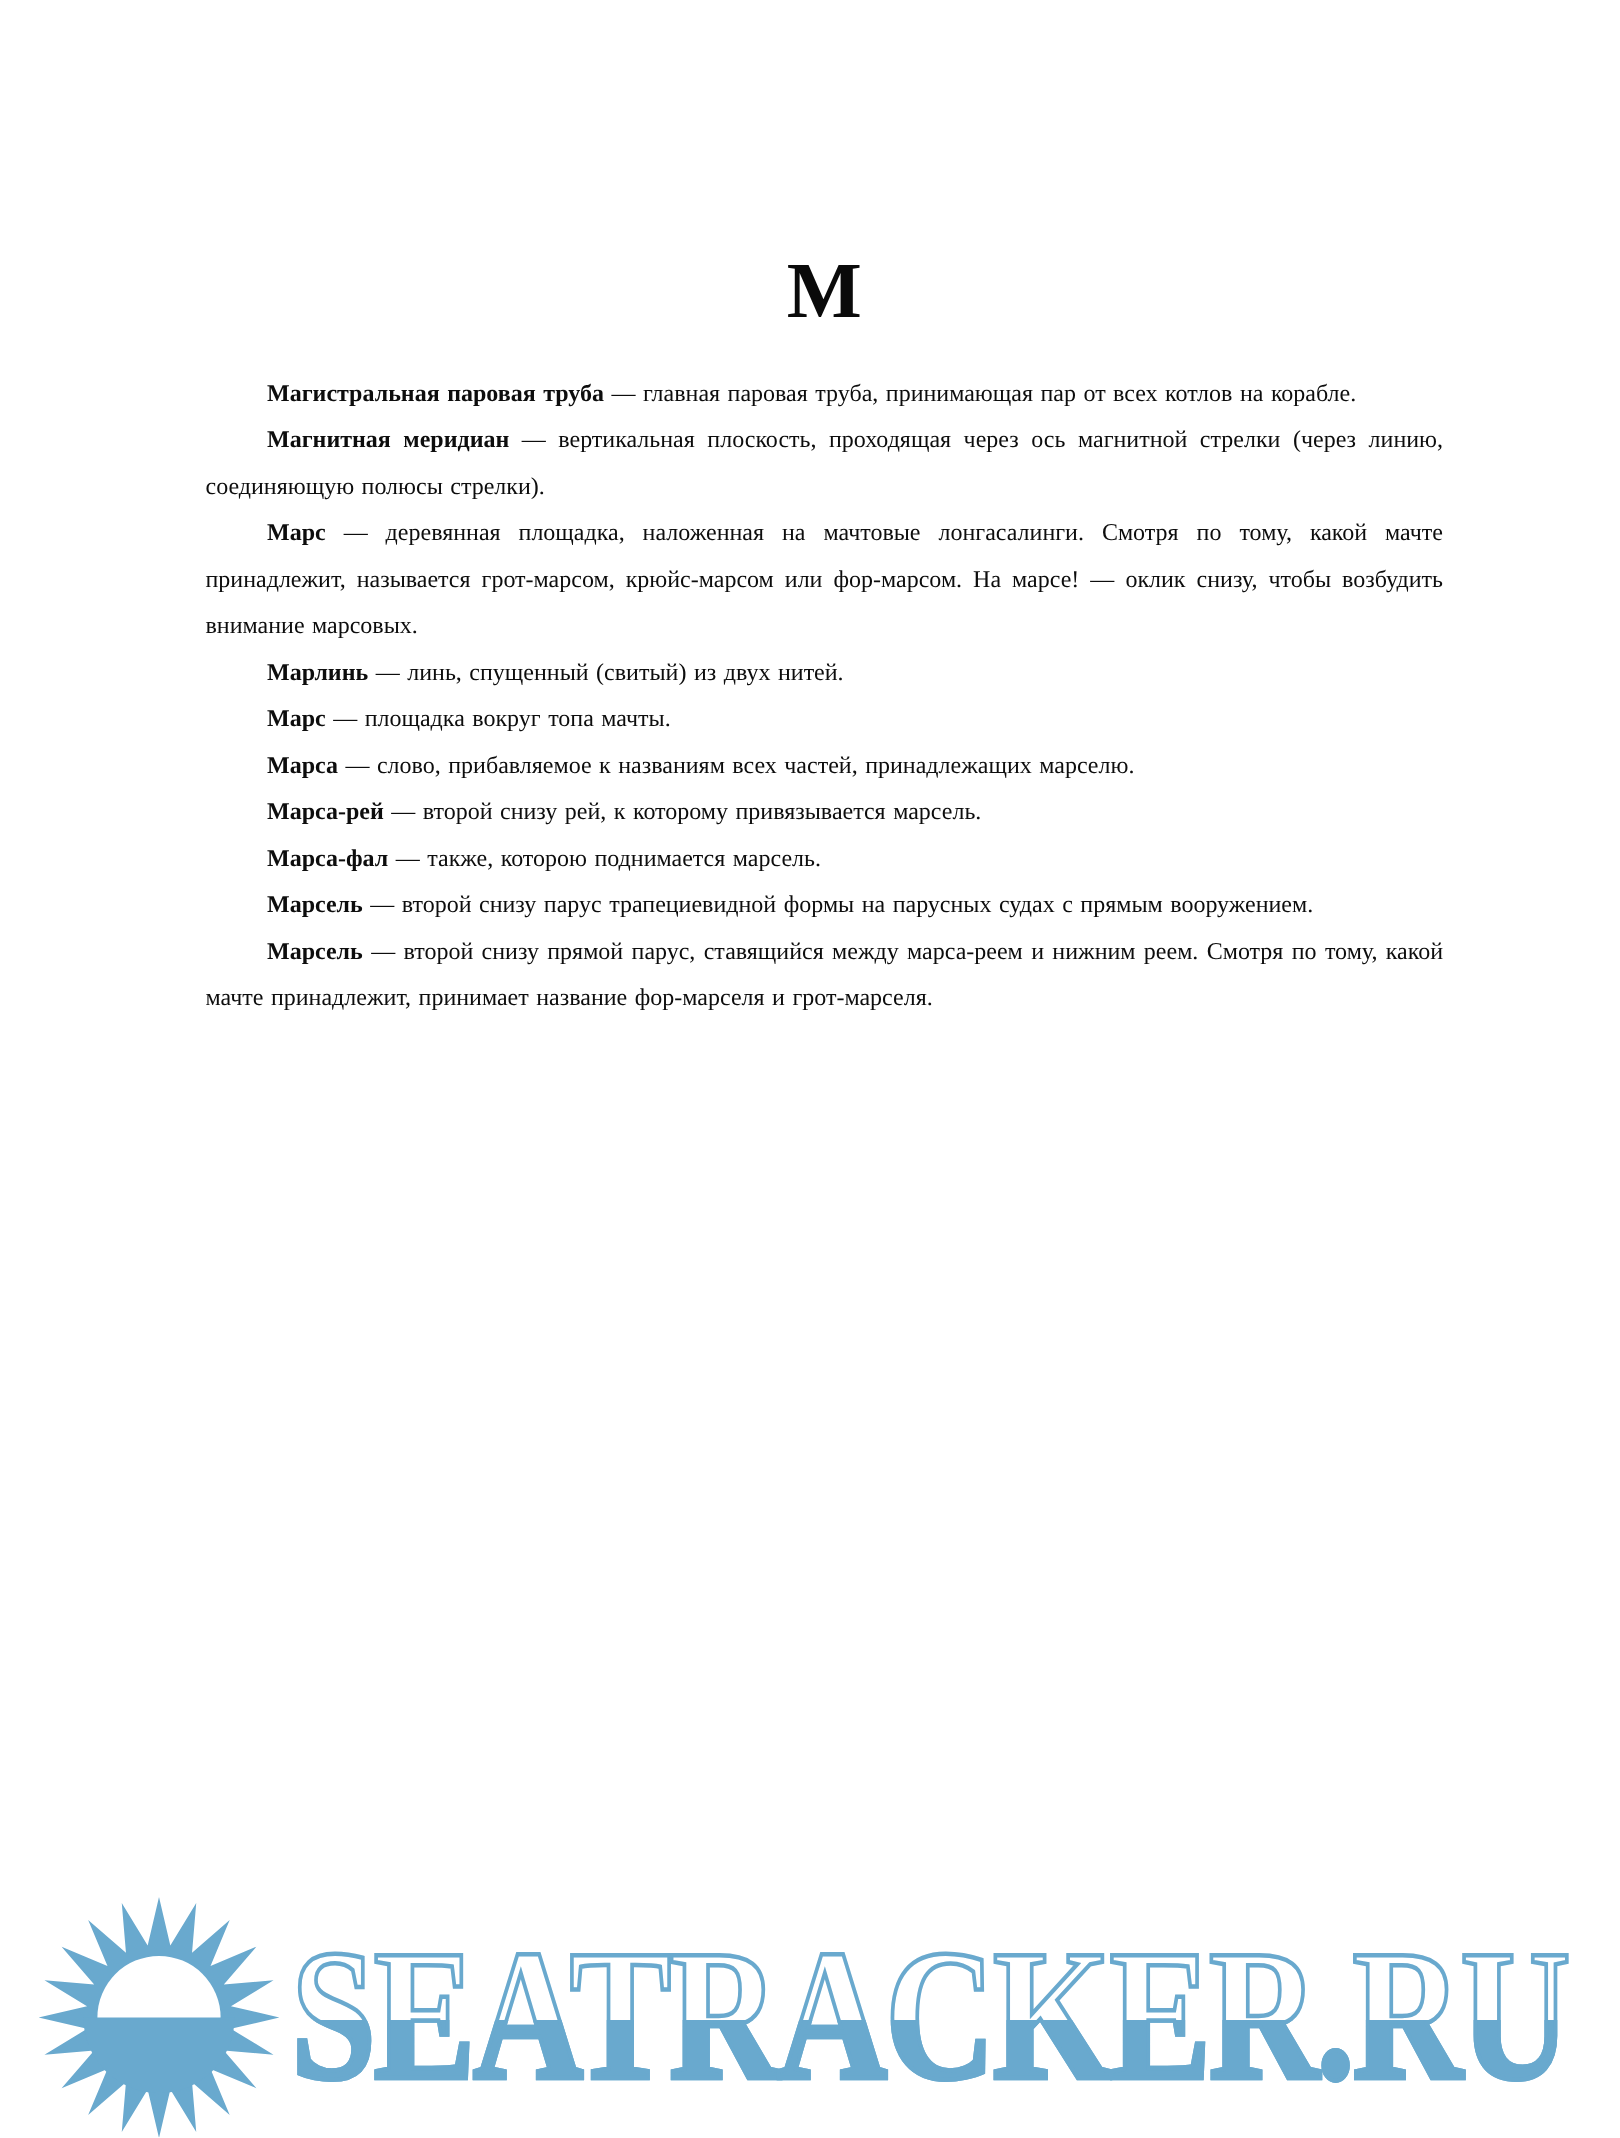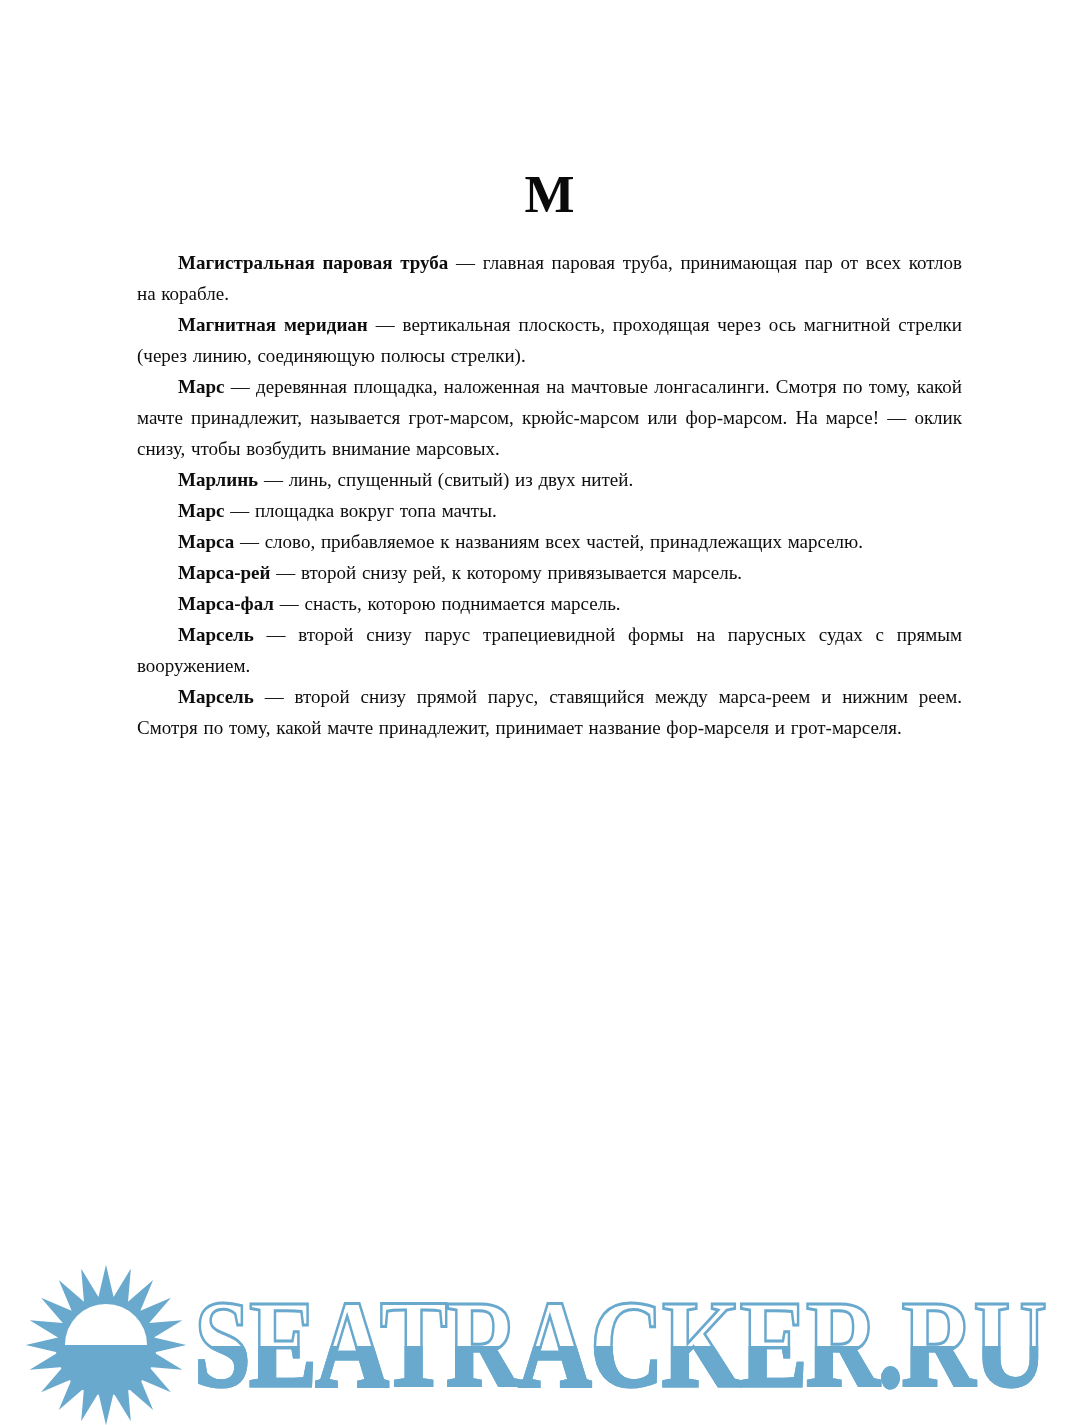--- a/index.html
+++ b/index.html
@@ -25,21 +25,21 @@
     font-size: 53px;
     line-height: 1;
     font-weight: bold;
     text-align: center;
     color: #0a0a0a;
   }
   .entries p.entry {
     margin: 0;
     text-indent: 41px;
     text-align: justify;
-    font-size: 19px;
+    font-size: 16px;
     line-height: 31px;
     word-spacing: 1px;
   }
   .entries p.entry b.term {
     font-weight: bold;
   }
   
   .watermark {
     position: absolute;
     left: 16px;
@@ -101,21 +101,21 @@
         <p class="entry"><b class="term">Марлинь</b> <span class="sep">—</span> <span class="def">линь, спущенный (свитый) из двух нитей.</span></p>
 
         <p class="entry"><b class="term">Марс</b> <span class="sep">—</span> <span class="def">площадка вокруг топа мачты.</span></p>
 
 
 
         <p class="entry"><b class="term">Марса</b> <span class="sep">—</span> <span class="def">слово, прибавляемое к названиям всех частей, принадлежащих марселю.</span></p>
 
         <p class="entry"><b class="term">Марса-рей</b> <span class="sep">—</span> <span class="def">второй снизу рей, к которому привязывается марсель.</span></p>
 
-        <p class="entry"><b class="term">Марса-фал</b> <span class="sep">—</span> <span class="def">снасть, которою поднимается марсель.</span></p>
+        <p class="entry"><b class="term">Марса-фал</b> <span class="sep">—</span> <span class="def">также, которою поднимается марсель.</span></p>
 
         <p class="entry"><b class="term">Марсель</b> <span class="sep">—</span> <span class="def">второй снизу парус трапециевидной формы на парусных судах с прямым вооружением.</span></p>
 
         <p class="entry"><b class="term">Марсель</b> <span class="sep">—</span> <span class="def">второй снизу прямой парус, ставящийся между марса-реем и нижним реем. Смотря по тому, какой мачте принадлежит, принимает название фор-марселя и грот-марселя.</span></p>
       </div>
   </div>
 
   <div class="watermark">
     <svg class="sun" viewBox="0 0 180 180" xmlns="http://www.w3.org/2000/svg">
       <polygon fill="#69a9ce" points="

